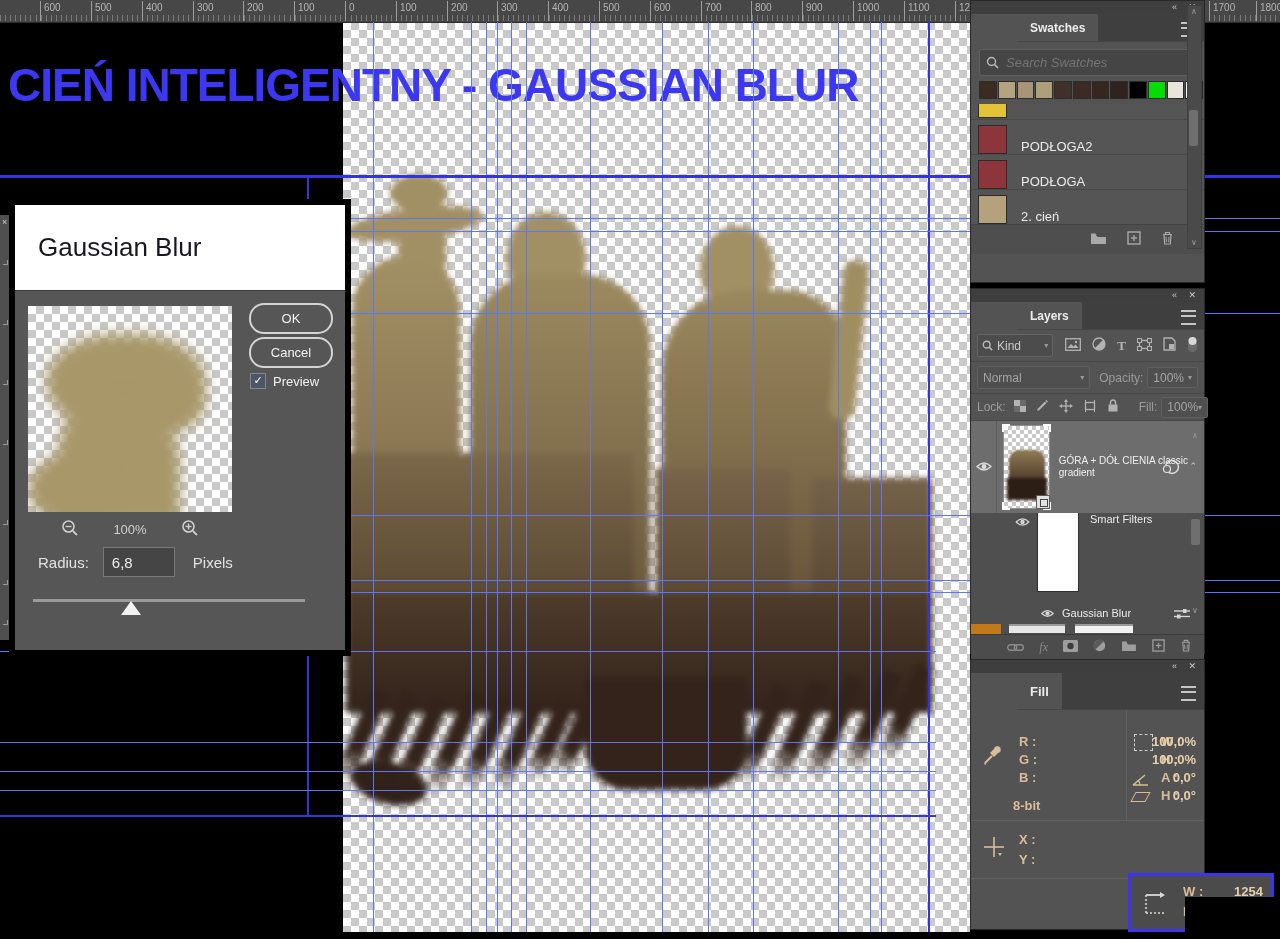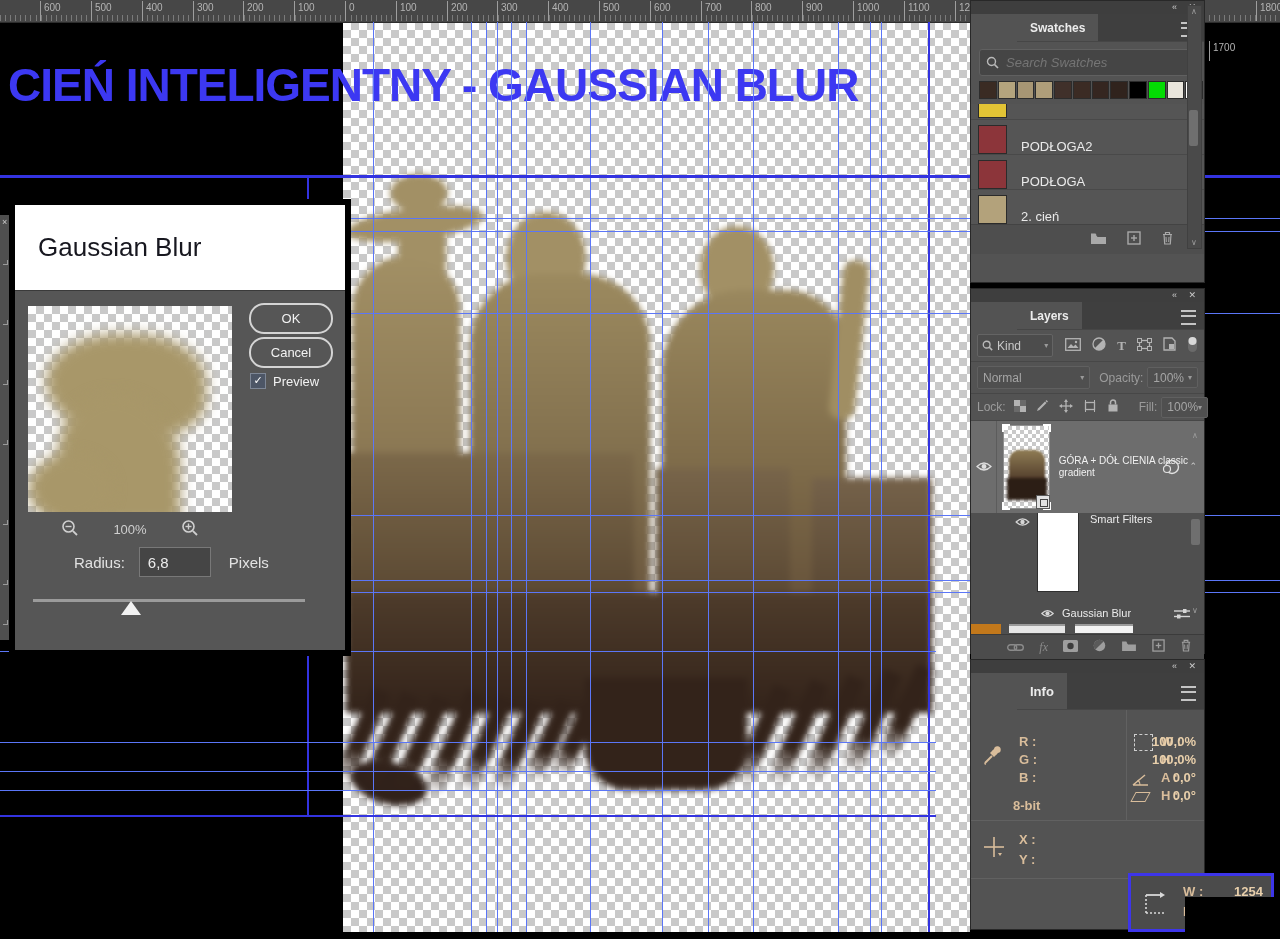--- a/index.html
+++ b/index.html
@@ -75,21 +75,21 @@
   .dlg-btn{position:absolute;left:234px;width:80px;height:27px;border:2px solid #d4d4d4;border-radius:15px;
         background:transparent;color:#f2f2f2;font-size:13px;display:flex;align-items:center;justify-content:center;
         font-family:"Liberation Sans",sans-serif;}
   .btn-ok{top:12px;} .btn-cancel{top:46px;}
   .dlg-check{position:absolute;left:235px;top:82px;display:flex;align-items:center;gap:7px;
         color:#f2f2f2;font-size:13px;}
   .checkbox{width:14px;height:14px;background:#4d5666;border:1px solid #7e8796;color:#fff;font-size:11px;
         line-height:13px;text-align:center;}
   .dlg-zoomrow{position:absolute;left:0;top:228px;width:230px;display:flex;align-items:center;
         justify-content:center;gap:34px;color:#cfcfcf;font-size:13px;}
-  .dlg-radius{position:absolute;left:23px;top:256px;display:flex;align-items:center;color:#e2e2e2;font-size:15px;margin-left:36px;}
+  .dlg-radius{position:absolute;left:23px;top:256px;display:flex;align-items:center;color:#e2e2e2;font-size:15px;}
   .radius-input{width:60px;height:26px;margin-left:14px;background:#454545;border:1px solid #787878;
         color:#ececec;font-size:15px;padding-left:8px;font-family:"Liberation Sans",sans-serif;}
   .units{margin-left:18px;}
   .dlg-slider{position:absolute;left:18px;top:306px;width:272px;height:20px;}
   .slider-track{position:absolute;left:0;top:2px;width:272px;height:3px;background:#9b9b9b;}
   .slider-thumb{position:absolute;left:88px;top:4px;width:0;height:0;border-left:10px solid transparent;
         border-right:10px solid transparent;border-bottom:14px solid #f2f2f2;}
 
   
   .pgroup{position:absolute;left:970px;width:235px;background:#535353;border:1px solid #282828;
@@ -196,21 +196,21 @@
         <span class="ruler-num" style="left: 497px;">300</span>
         <span class="ruler-num" style="left: 548px;">400</span>
         <span class="ruler-num" style="left: 599px;">500</span>
         <span class="ruler-num" style="left: 650px;">600</span>
         <span class="ruler-num" style="left: 701px;">700</span>
         <span class="ruler-num" style="left: 751px;">800</span>
         <span class="ruler-num" style="left: 802px;">900</span>
         <span class="ruler-num" style="left: 853px;">1000</span>
         <span class="ruler-num" style="left: 904px;">1100</span>
         <span class="ruler-num" style="left: 955px;">1200</span>
-        <span class="ruler-num" style="left: 1209px; margin-top: 40px;">1700</span>
+        <span class="ruler-num" style="left: 1209px;">1700</span>
         <span class="ruler-num" style="left: 1256px;">1800</span>
       </div>
   </div>
 
   <div class="pasteboard"></div>
   <div class="canvas-doc checker">
     <div class="figures">
       <div class="f-hat1"></div>
         <div class="f-brim1"></div>
         <div class="f-neck1"></div>
@@ -578,21 +578,21 @@
           </svg></span>
     </div>
   </div>
 
   <div class="pgroup" style="top:659px;height:271px;overflow:visible;">
     <div class="pg-top">
       <span class="pcol">«</span>
       <span class="pclose">✕</span>
     </div>
     <div class="pg-tabs" style="height:36px;">
-      <div class="ptab" style="font-size:13px;">Info</div>
+      <div class="ptab" style="font-size:13px;">Fill</div>
       <div class="pmenu" style="top:13px;"></div>
     </div>
     <div class="info-content">
       <div class="info-col-div"></div>
         <div class="info-row-div"></div>
         <div class="info-row-div2"></div>
       <span style="position:absolute;left:12px;top:34px;">
         <svg width="20" height="22" viewBox="0 0 20 22">
             <path d="M2 19 l7-7" stroke="#d9bd9b" stroke-width="2"></path>
             <path d="M7 9 l4 4 3-3 -4-4 z" fill="#d9bd9b"></path>

